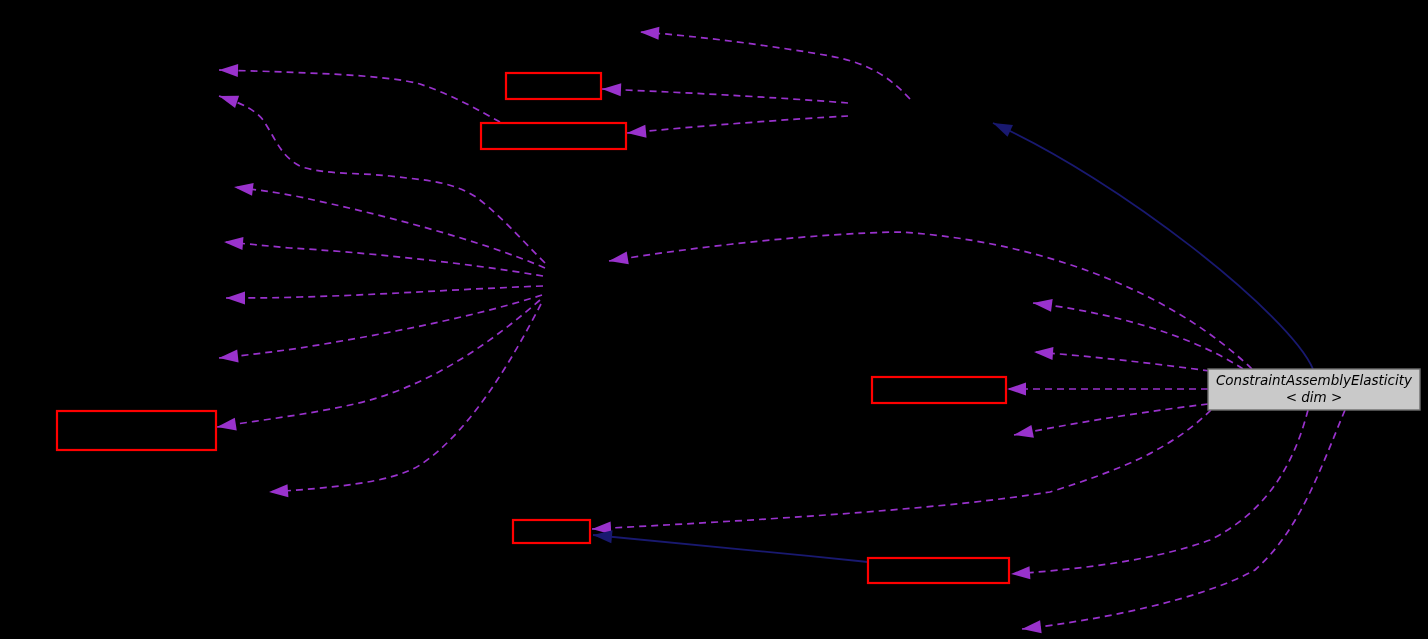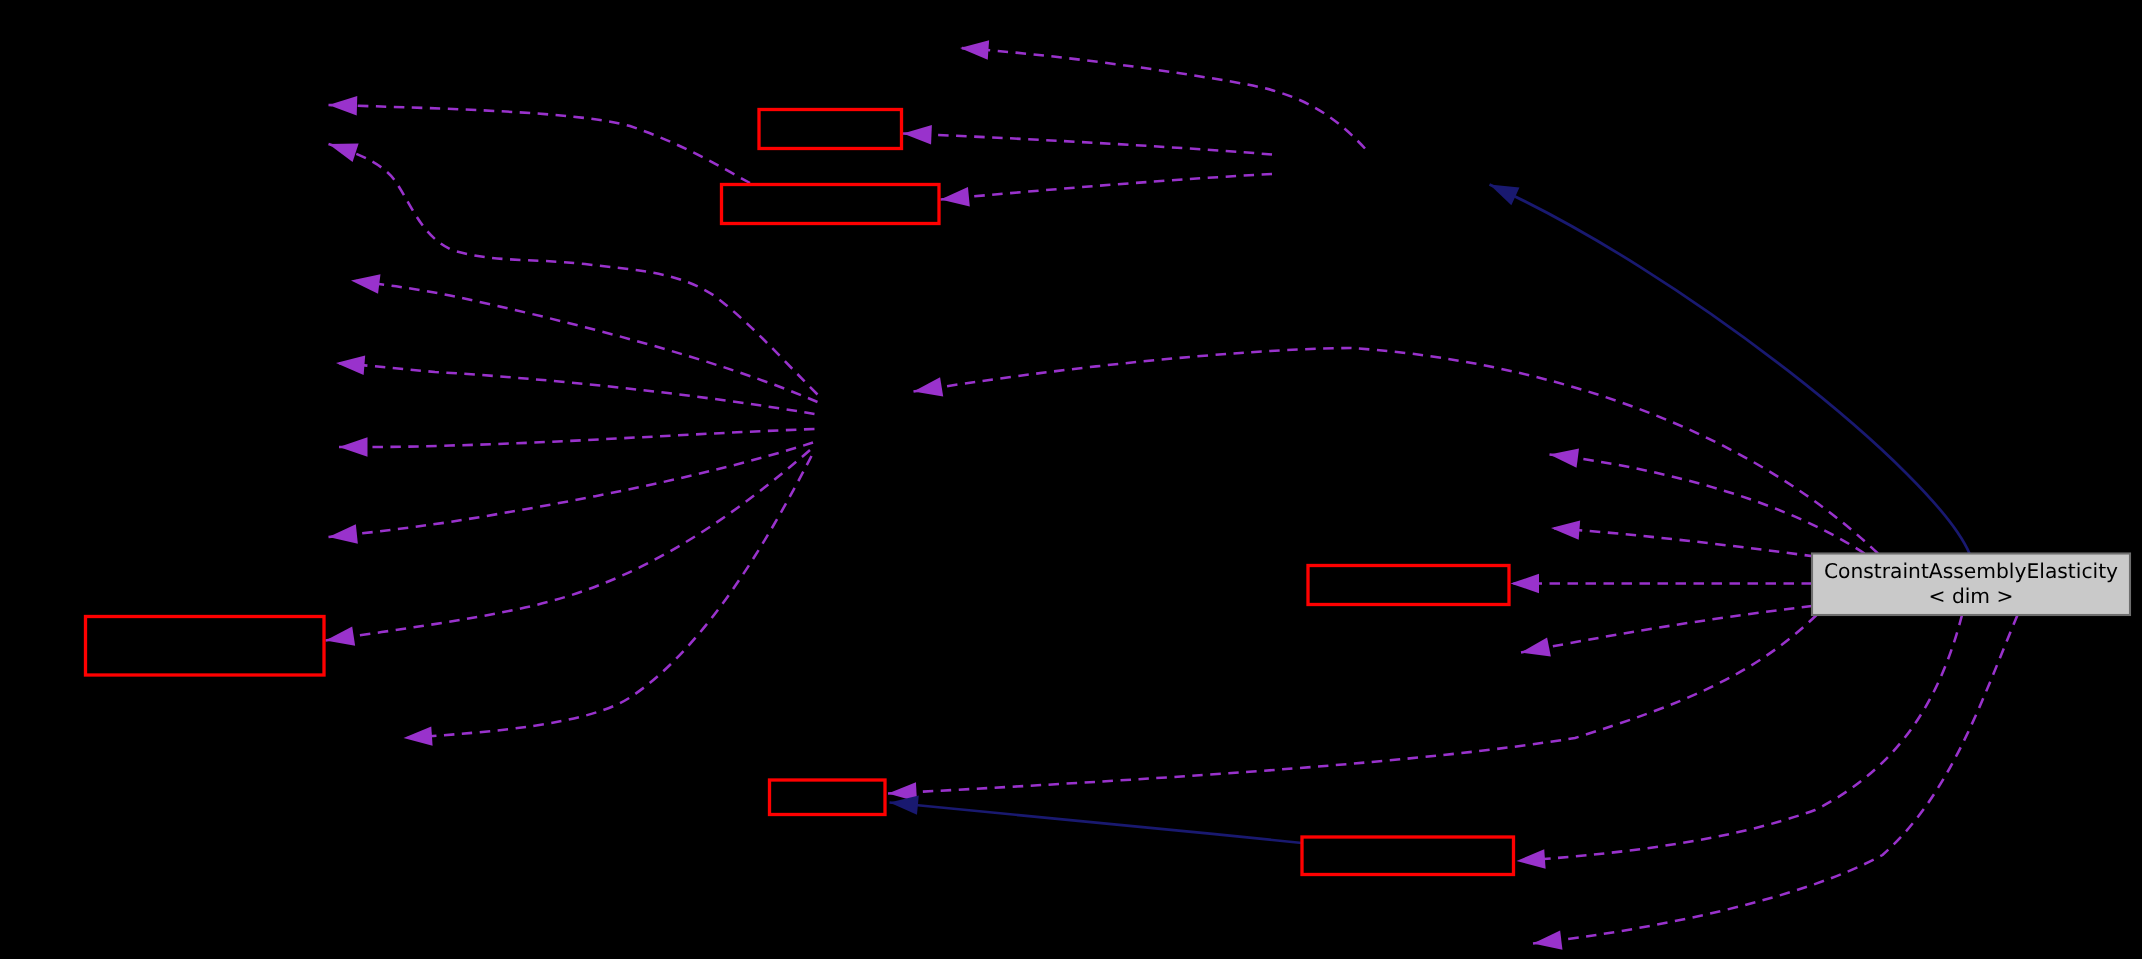--- a/index.html
+++ b/index.html
@@ -8,20 +8,21 @@
     background: #000000;
     width: 1428px;
     height: 639px;
     overflow: hidden;
     font-family: "DejaVu Sans", "Liberation Sans", sans-serif;
   }
   #graph-wrap {
     position: relative;
     width: 1428px;
     height: 639px;
+    font-style: italic;
   }
   svg { display: block; }
   .edge-path { fill: none; }
   .edge-path.usage { stroke-width: 1.7; stroke-dasharray: 7,5; }
   .edge-path.inheritance { stroke-width: 1.8; }
   .node-rect.truncated { fill: #000000; fill-opacity: 0.0; stroke-width: 2.2; }
   .main-label {
     font-family: "DejaVu Sans", "Liberation Sans", sans-serif;
     font-size: 13.5px;
     text-anchor: middle;

